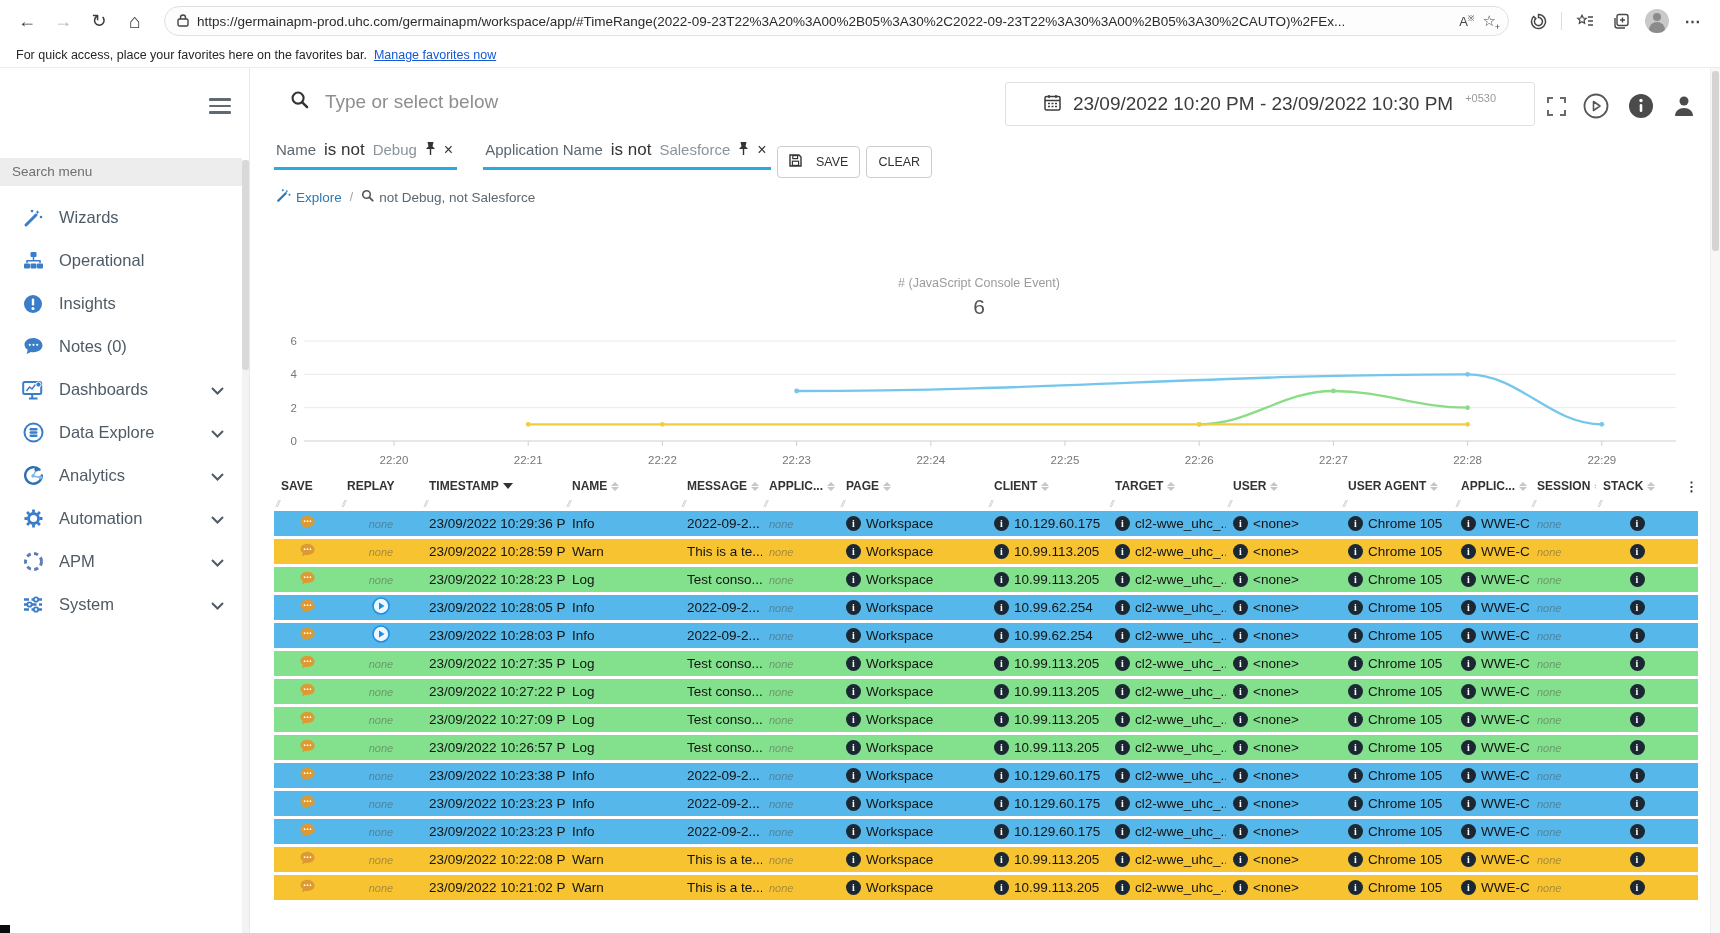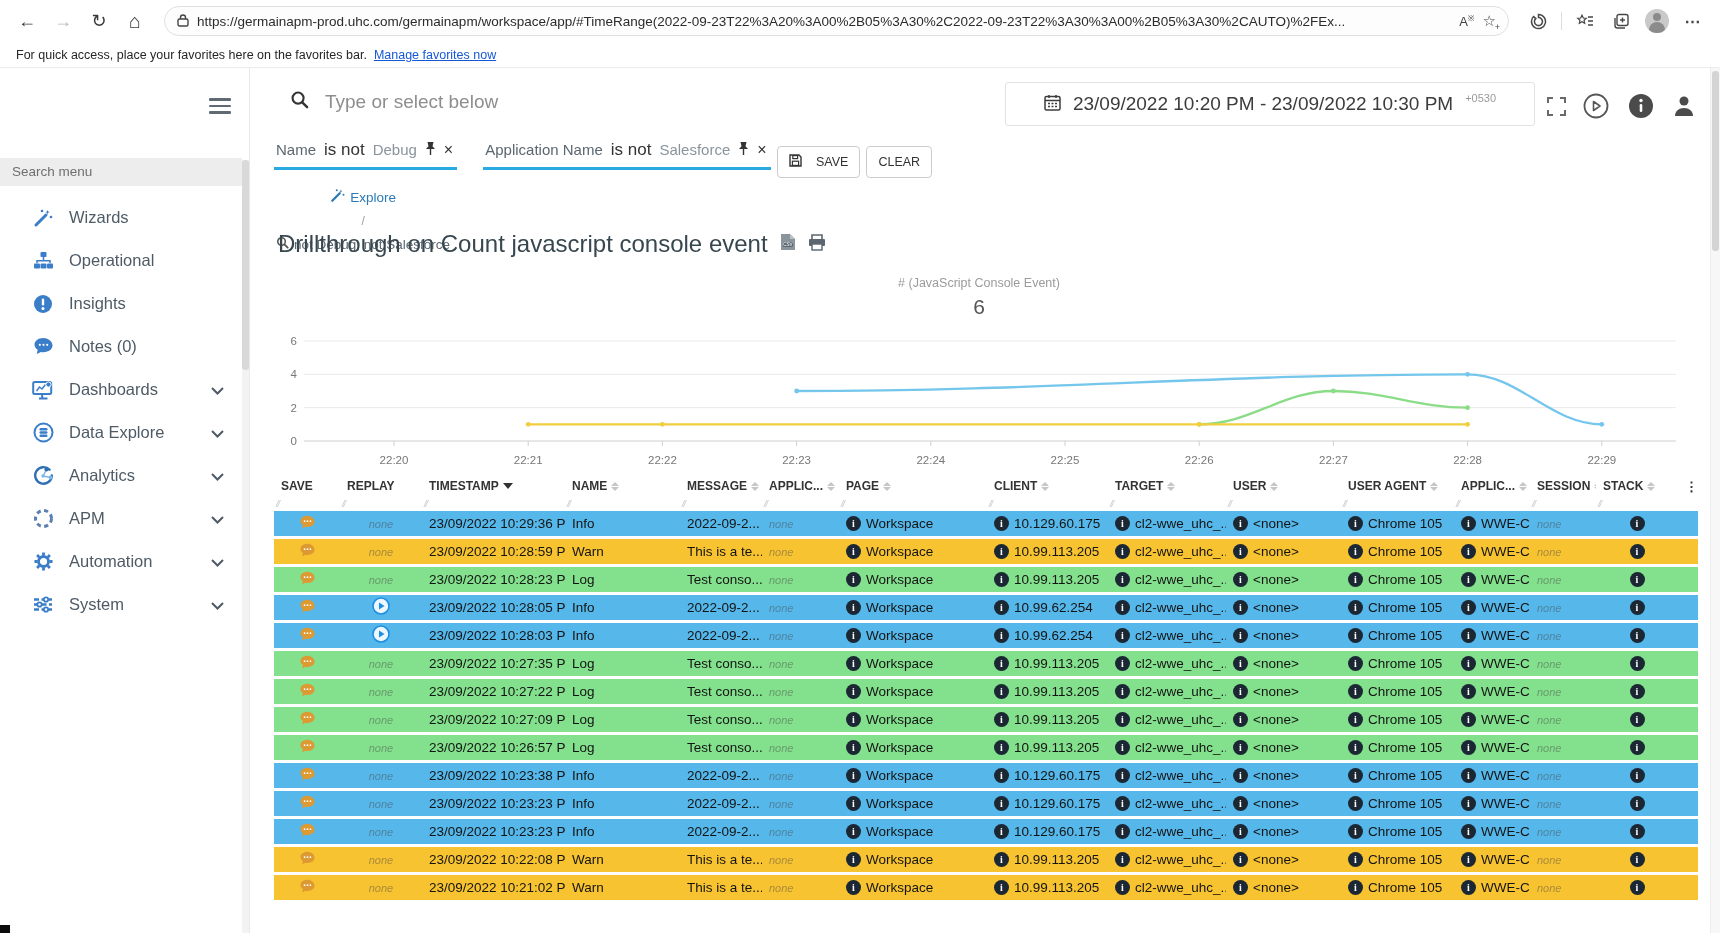--- a/index.html
+++ b/index.html
@@ -26,21 +26,21 @@
   .sidebar{position:absolute;left:0;top:68px;width:250px;bottom:0;background:#fff;border-right:1px solid #e9e9e9;box-sizing:border-box;}
   .logo-wrap{position:relative;height:86px;}
   .logo-inner{position:absolute;left:30px;top:4px;width:150px;text-align:center;}
   .logo-swoosh{position:absolute;right:28px;top:-2px;}
   .logo-text{font-size:36px;font-weight:700;color:#3b7ec0;letter-spacing:-1px;line-height:1;margin-top:22px;}
   .logo-sub{position:absolute;right:12px;bottom:-12px;font-size:11px;color:#aab4bc;letter-spacing:1px;font-weight:700;}
   .hamburger{position:absolute;right:18px;top:26px;width:22px;cursor:pointer;}
   .hamburger div{height:2.5px;background:#5f6a74;margin:4px 0;border-radius:1px;}
   .side-search{position:absolute;left:0;top:90px;width:242px;height:28px;background:#ededed;color:#6f6f6f;font-size:13.5px;line-height:28px;padding-left:12px;box-sizing:border-box;}
   .menu{position:absolute;left:0;top:128px;width:244px;}
-  .menu-item{height:43px;display:flex;align-items:center;padding-left:32px;gap:15px;cursor:pointer;color:#4e5b66;font-size:16.5px;}
+  .menu-item{height:43px;display:flex;align-items:center;padding-left:22px;gap:15px;cursor:pointer;color:#4e5b66;font-size:16.5px;}
   .menu-item .mi-ic{width:22px;height:22px;flex:none;display:flex;align-items:center;justify-content:center;}
   .menu-item .chev{margin-left:auto;margin-right:20px;color:#4e5b66;}
   .side-scroll{position:absolute;right:0;top:92px;width:7px;bottom:0;background:#f3f3f3;}
   .side-scroll .thumb{width:7px;height:210px;background:#d9d9d9;border-radius:3px;}
 
   
   .main{position:absolute;left:250px;top:68px;right:0;bottom:0;background:#fff;}
   .gsearch{position:absolute;left:40px;top:22px;display:flex;align-items:center;gap:16px;}
   .gsearch .ph{font-size:19px;color:#8e8e8e;}
   .date-box{position:absolute;left:755px;top:14px;width:530px;height:44px;border:1px solid #e2e2e2;border-radius:3px;background:#fff;display:flex;align-items:center;justify-content:center;gap:12px;box-sizing:border-box;cursor:pointer;}
@@ -51,21 +51,21 @@
   .chips-row{position:absolute;left:24px;top:72px;display:flex;align-items:flex-end;gap:26px;}
   .chip{display:flex;align-items:baseline;gap:8px;padding:0 4px 7px 2px;border-bottom:3px solid #29aae1;cursor:pointer;}
   .chip .f{font-size:15px;color:#5b6770;}
   .chip .op{font-size:17px;color:#333;}
   .chip .v{font-size:15px;color:#8a949c;}
   .chip .pin{align-self:center;}
   .chip .x{font-size:16px;color:#333;align-self:center;cursor:pointer;}
   .actions{position:absolute;left:527px;top:78px;display:flex;gap:6px;}
   .btn{height:30px;border:1px solid #ccc;border-radius:4px;background:#fff;display:flex;align-items:center;gap:14px;padding:0 11px;font-size:12.5px;color:#333;cursor:pointer;}
 
-  .breadcrumb{position:absolute;left:26px;top:120px;display:flex;align-items:center;gap:8px;font-size:13.5px;flex-direction:column;}
+  .breadcrumb{position:absolute;left:26px;top:120px;display:flex;align-items:center;gap:8px;font-size:13.5px;}
   .bc-link{color:#2a79b8;cursor:pointer;display:flex;align-items:center;gap:5px;}
   .bc-sep{color:#9aa0a5;font-size:12px;}
   .bc-cur{color:#5b6770;display:flex;align-items:center;gap:5px;}
 
   .title-row{position:absolute;left:28px;top:162px;display:flex;align-items:center;gap:12px;}
   .page-title{font-size:24px;color:#37474f;}
   .t-ic{cursor:pointer;}
 
   .chart{position:absolute;left:29px;top:208px;width:1400px;}
   .chart-title{text-align:center;font-size:12.5px;color:#9b9b9b;}
@@ -235,38 +235,38 @@
           </svg>
         </span>
         <span>Analytics</span>
         <span class="chev"><svg width="13" height="8" viewBox="0 0 13 8">
             <path d="M1 1l5.5 5.5L12 1" fill="none" stroke="#4e5b66" stroke-width="2"></path>
           </svg></span>
       </div>
       <div class="menu-item">
         <span class="mi-ic">
           <svg width="21" height="21" viewBox="0 0 21 21">
-            <circle cx="10.5" cy="10.5" r="8" fill="none" stroke="#5b7fb5" stroke-width="3" stroke-dasharray="4.2 3.4"></circle>
+            <g stroke="#3a7dc8" stroke-width="2.8">
+              <circle cx="10.5" cy="10.5" r="5" fill="none"></circle>
+              <path d="M10.5 1.5v3M10.5 16.5v3M1.5 10.5h3M16.5 10.5h3M4.1 4.1l2.1 2.1M14.8 14.8l2.1 2.1M16.9 4.1l-2.1 2.1M6.2 14.8l-2.1 2.1"></path>
+            </g>
           </svg>
         </span>
-        <span>APM</span>
+        <span>Automation</span>
         <span class="chev"><svg width="13" height="8" viewBox="0 0 13 8">
             <path d="M1 1l5.5 5.5L12 1" fill="none" stroke="#4e5b66" stroke-width="2"></path>
           </svg></span>
       </div>
       <div class="menu-item">
         <span class="mi-ic">
           <svg width="21" height="21" viewBox="0 0 21 21">
-            <g stroke="#3a7dc8" stroke-width="2.8">
-              <circle cx="10.5" cy="10.5" r="5" fill="none"></circle>
-              <path d="M10.5 1.5v3M10.5 16.5v3M1.5 10.5h3M16.5 10.5h3M4.1 4.1l2.1 2.1M14.8 14.8l2.1 2.1M16.9 4.1l-2.1 2.1M6.2 14.8l-2.1 2.1"></path>
-            </g>
+            <circle cx="10.5" cy="10.5" r="8" fill="none" stroke="#5b7fb5" stroke-width="3" stroke-dasharray="4.2 3.4"></circle>
           </svg>
         </span>
-        <span>Automation</span>
+        <span>APM</span>
         <span class="chev"><svg width="13" height="8" viewBox="0 0 13 8">
             <path d="M1 1l5.5 5.5L12 1" fill="none" stroke="#4e5b66" stroke-width="2"></path>
           </svg></span>
       </div>
       <div class="menu-item">
         <span class="mi-ic">
           <svg width="21" height="19" viewBox="0 0 21 19">
             <g stroke="#3a7dc8" stroke-width="2.4">
               <path d="M1 4.5h18" stroke-dasharray="5 2.5"></path>
               <path d="M1 9.5h18" stroke-dasharray="5 2.5"></path>
@@ -398,38 +398,20 @@
       <span>
         <svg width="13" height="13" viewBox="0 0 20 20">
             <circle cx="8.5" cy="8.5" r="5.8" fill="none" stroke="#555" stroke-width="2.4"></circle>
             <path d="M12.9 12.9 18 18" stroke="#555" stroke-width="2.8" stroke-linecap="round"></path>
           </svg>
       </span>
       <span>not Debug, not Salesforce</span>
     </span>
   </div>
 
-  <div class="title-row">
-    <span class="page-title">Drillthrough on Count javascript console event</span>
-    <span class="t-ic">
-      <svg width="16" height="18" viewBox="0 0 16 18">
-          <path d="M1 1h9l5 5v11H1z" fill="#8a949c"></path>
-          <path d="M10 1v5h5" fill="#b9c0c6"></path>
-          <rect x="3" y="9" width="10" height="5" rx="1" fill="#5b6670"></rect>
-          <text x="8" y="13" font-size="4.5" fill="#fff" text-anchor="middle" font-family="Liberation Sans,sans-serif">CSV</text>
-        </svg>
-    </span>
-    <span class="t-ic">
-      <svg width="18" height="17" viewBox="0 0 18 17">
-          <path d="M4 5V1h10v4" fill="none" stroke="#5b6670" stroke-width="1.6"></path>
-          <rect x="1" y="5" width="16" height="7" rx="1" fill="#5b6670"></rect>
-          <rect x="4" y="10" width="10" height="6" fill="#fff" stroke="#5b6670" stroke-width="1.4"></rect>
-        </svg>
-    </span>
-  </div>
 
   <div class="chart">
     <div class="chart-title"># (JavaScript Console Event)</div>
     <div class="chart-total">6</div>
     <svg width="1400" height="150">
         <line x1="25" y1="12" x2="1397" y2="12" stroke="#e9e9e9" stroke-width="1"></line>
         <text x="18" y="16" text-anchor="end" font-size="11.5" fill="#777" font-family="Liberation Sans,sans-serif">6</text>
         <line x1="25" y1="45.333333333333336" x2="1397" y2="45.333333333333336" stroke="#e9e9e9" stroke-width="1"></line>
         <text x="18" y="49.333333333333336" text-anchor="end" font-size="11.5" fill="#777" font-family="Liberation Sans,sans-serif">4</text>
         <line x1="25" y1="78.66666666666667" x2="1397" y2="78.66666666666667" stroke="#e9e9e9" stroke-width="1"></line>

